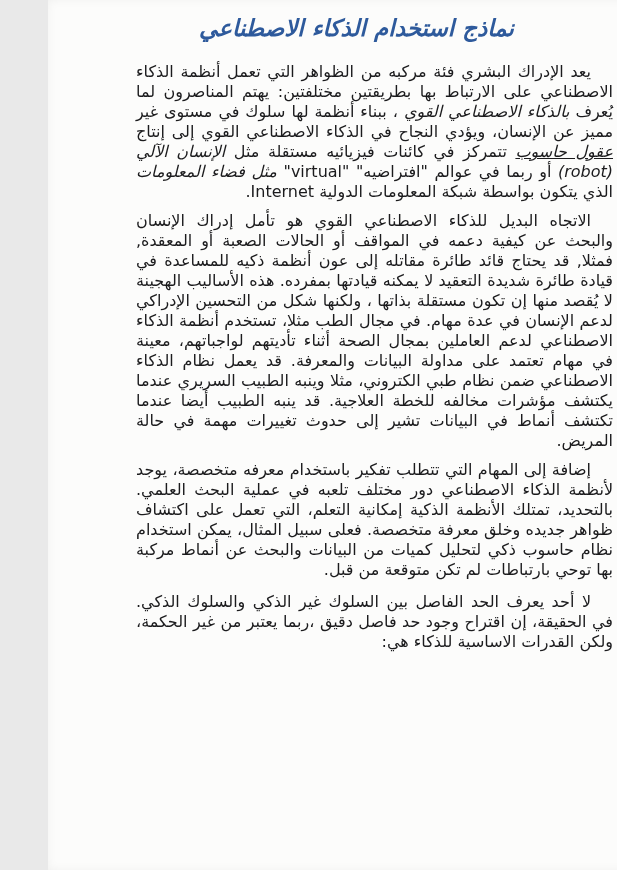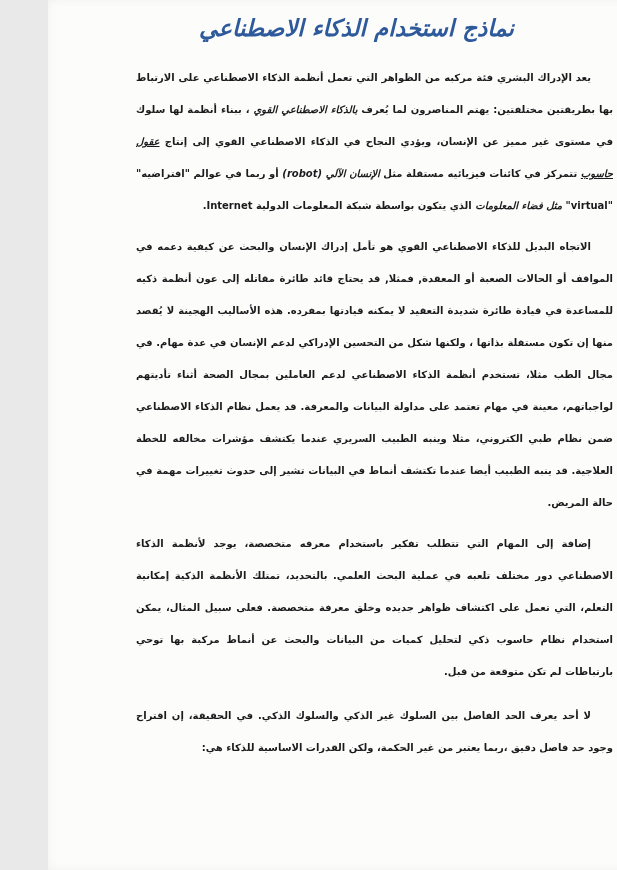--- a/index.html
+++ b/index.html
@@ -46,23 +46,23 @@
     text-decoration: underline;
     text-underline-offset: 4px;
     text-decoration-thickness: 1.5px;
   }
   .heading-intro { margin-top: 24px; }
   .heading-capabilities { margin-top: 20px; }
   .paragraphs { margin: 0; }
   .paragraphs p {
     margin: 0 52px 9px 88px;
     color: var(--body-text, #1b1b1d);
-    font-size: 10px;
-    font-weight: bold;
-    line-height: 32px;
+    font-size: 16px;
+    font-weight: normal;
+    line-height: 20px;
     text-align: justify;
     text-indent: 22px;
   }
   .paragraphs.first { margin-top: 10px; }
   .paragraphs.after-heading { margin-top: 12px; }
   .paragraphs p span.em { font-style: italic; }
   .paragraphs p span.u  { text-decoration: underline; }
   .paragraphs p span.latin { font-style: normal; }
 </style>
 </head>

